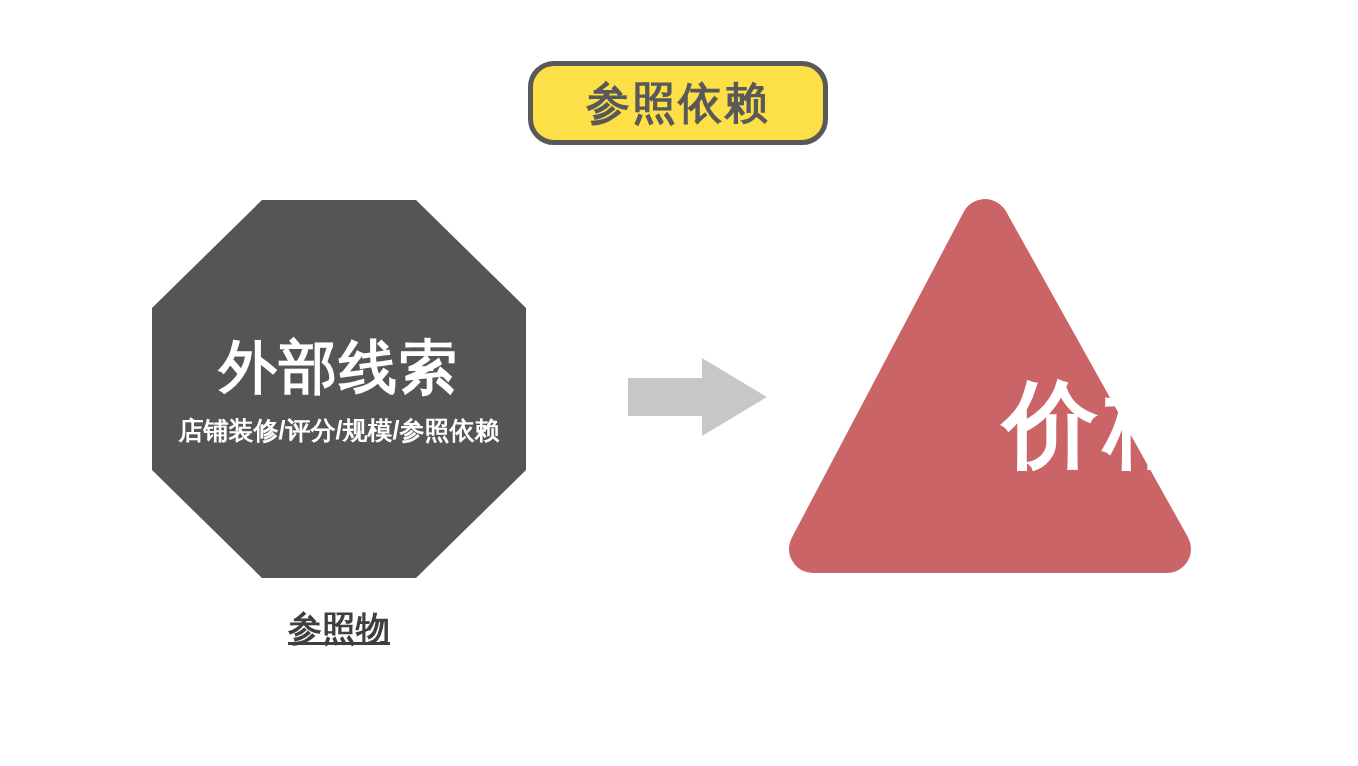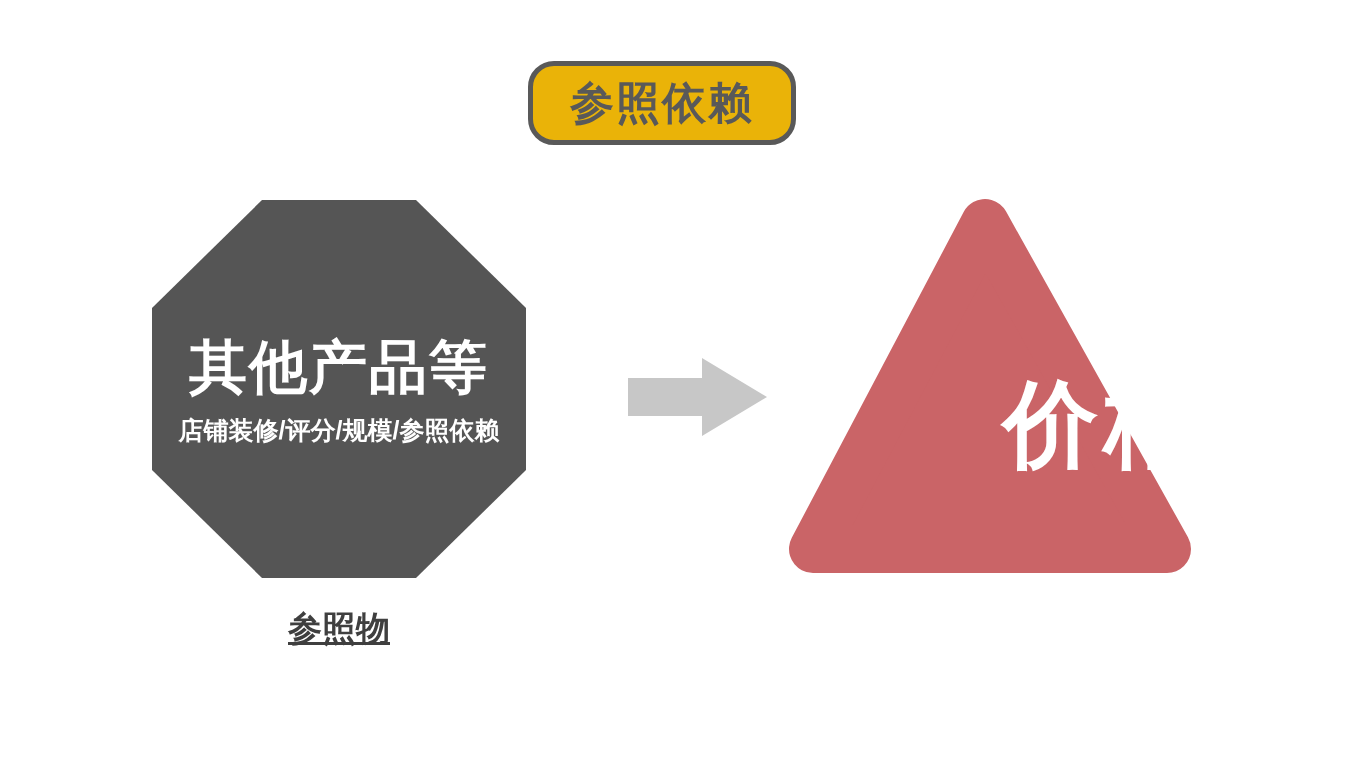--- a/index.html
+++ b/index.html
@@ -13,23 +13,23 @@
   *{margin:0;padding:0;box-sizing:border-box;}
   html,body{background:#ffffff;}
   body{
     width:1358px;height:766px;position:relative;overflow:hidden;
     font-family:"Liberation Sans","DejaVu Sans",sans-serif;
   }
   .canvas{position:absolute;inset:0;background:#ffffff;}
 
   
   .title-box{
-    position:absolute;left:528px;top:61px;width:268px;height:84px;
+    position:absolute;left:528px;top:61px;width:300px;height:84px;
     border:5px solid var(--c-title);border-radius:26px;
-    display:flex;align-items:center;justify-content:center;background:#eab308;
+    display:flex;align-items:center;justify-content:center;background:#fde047;
   }
   .title-box span{
     font-size:44px;font-weight:700;color:var(--c-title);
     letter-spacing:2px;white-space:nowrap;
   }
 
   
   .octagon-group{position:absolute;left:152px;top:200px;width:374px;height:378px;}
   .octagon-group svg{position:absolute;inset:0;display:block;}
   .octagon-text{
@@ -72,21 +72,21 @@
 
   <div class="title-box">
     <span>参照依赖</span>
   </div>
 
   <div class="octagon-group">
     <svg width="374" height="378" viewBox="0 0 374 378" aria-hidden="true">
       <polygon points="110,0 264,0 374,108 374,270 264,378 110,378 0,270 0,108" fill="#555555"></polygon>
     </svg>
     <div class="octagon-text">
-      <div class="octagon-heading">其他产品等</div>
+      <div class="octagon-heading">外部线索</div>
       <div class="octagon-subheading">店铺装修/评分/规模/参照依赖</div>
     </div>
   </div>
 
   <svg class="arrow-svg" width="140" height="78" viewBox="0 0 140 78" aria-hidden="true">
     <polygon points="0,20 74,20 74,0 139,39 74,78 74,58 0,58" fill="#C7C7C7"></polygon>
   </svg>
 
   <div class="triangle-group">
     <svg width="430" height="380" viewBox="0 0 430 380" aria-hidden="true">

